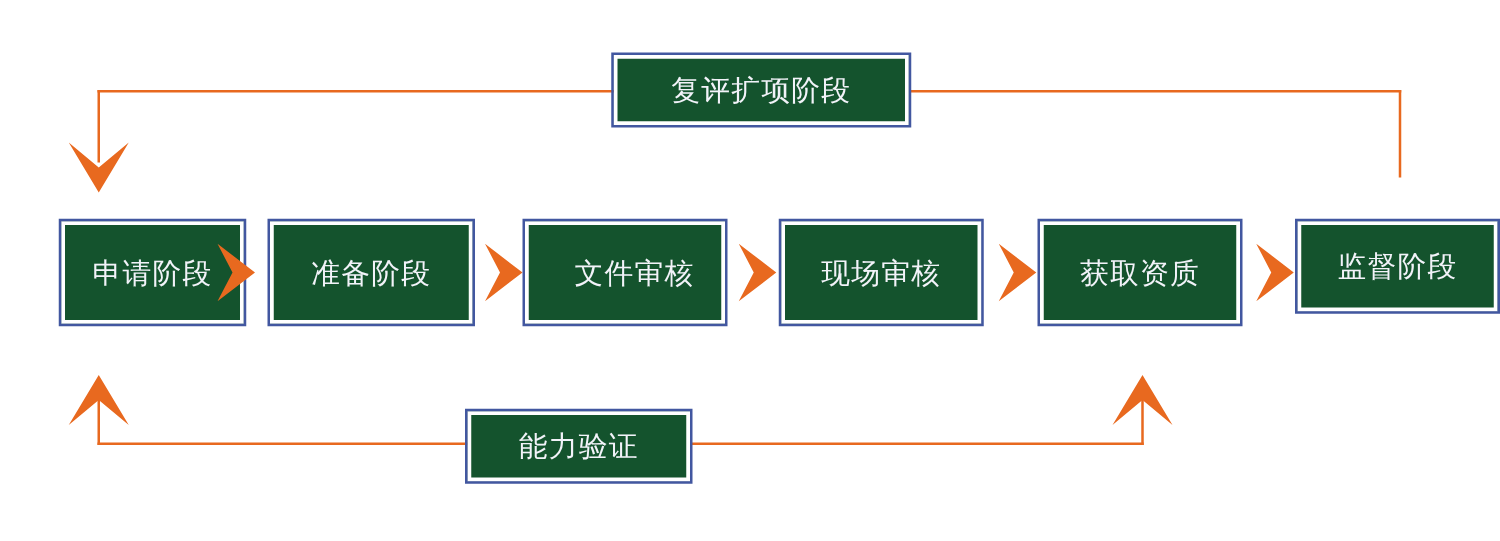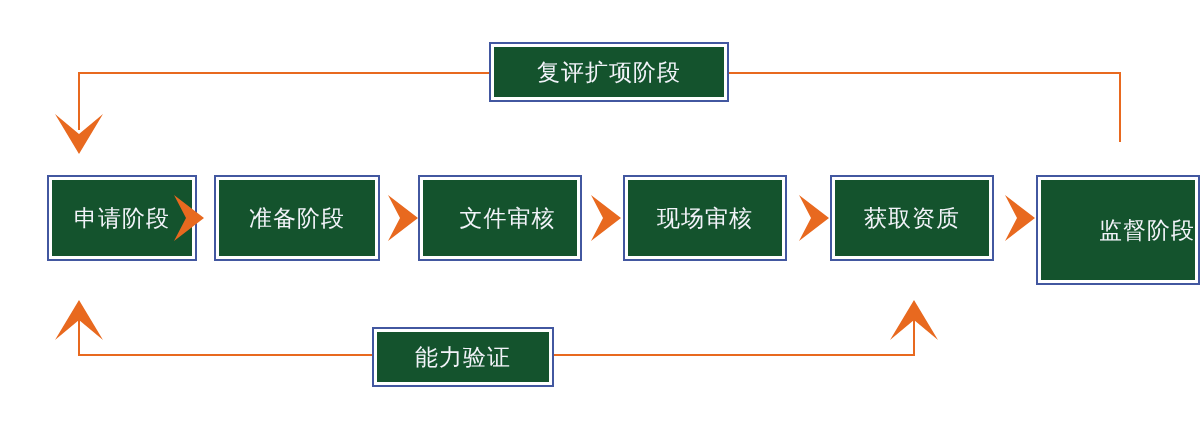--- a/index.html
+++ b/index.html
@@ -129,21 +129,21 @@
   <div class="node" style="left:832px; top:177px; width:160px; height:82px;">
     <span class="node-label">获取资质</span>
   </div>
 
   <div class="chevron" style="left:1003px; top:193px;">
     <svg width="34" height="50" viewBox="0 0 34 50" xmlns="http://www.w3.org/2000/svg">
       <path d="M2 2 L32 25 L2 48 L14 25 Z" fill="#e8691f"></path>
     </svg>
   </div>
 
-  <div class="node" style="left:1038px; top:177px; width:160px; height:106px;justify-content:flex-end;">
+  <div class="node" style="left:1038px; top:177px; width:160px; height:72px;">
     <span class="node-label">监督阶段</span>
   </div>
 
   <div class="line-h" style="left:78px; top:354px; width:296px;"></div>
 
   <div class="line-h" style="left:551px; top:354px; width:364px;"></div>
 
   <div class="line-v" style="left:78px; top:320px; height:36px;"></div>
 
   <div class="line-v" style="left:913px; top:320px; height:36px;"></div>

